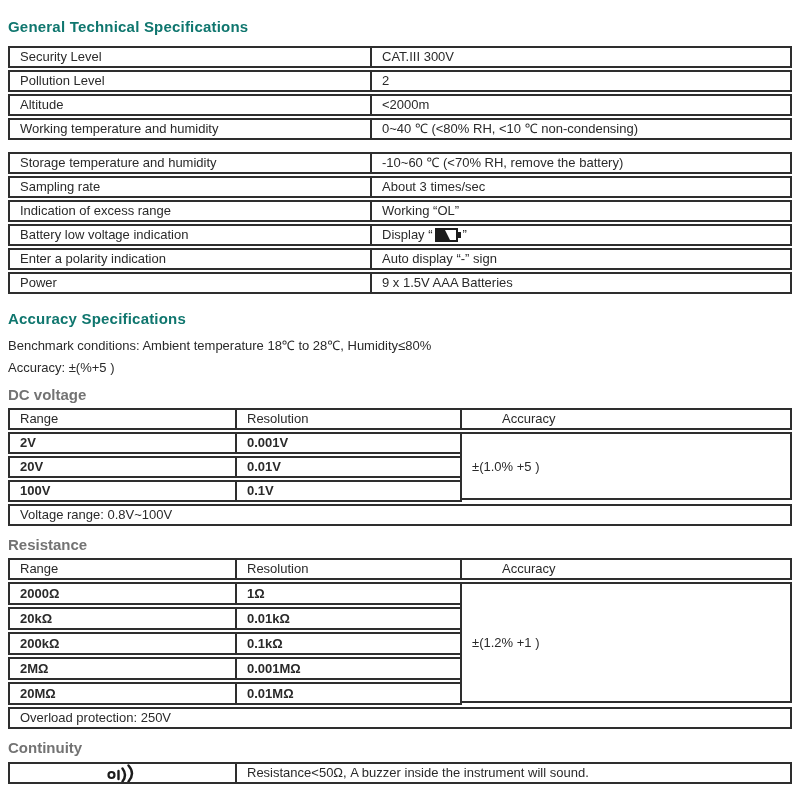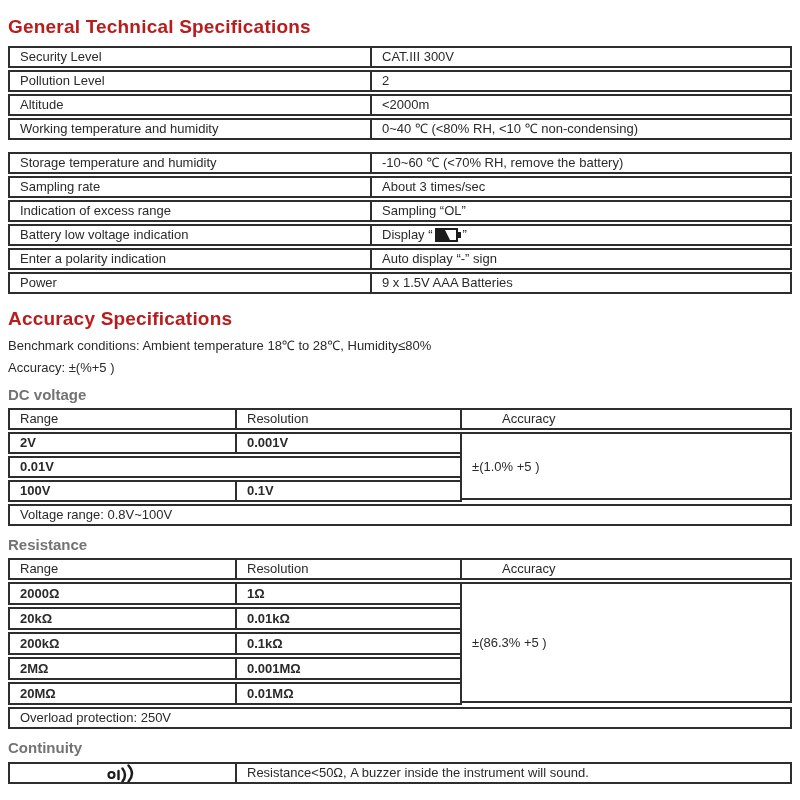--- a/index.html
+++ b/index.html
@@ -5,21 +5,21 @@
   html,body { margin:0; padding:0; }
   body {
     width:800px; height:800px; background:#ffffff;
     font-family:"Liberation Sans", sans-serif;
     color:#2a2a2a;
     overflow:hidden;
   }
   .page { padding:16px 8px 0 8px; }
 
   .h1 {
-    font-size:19px; font-weight:bold; color:#b91c1c;
+    font-size:15px; font-weight:bold; color:#0f766e;
     line-height:22px; margin:0 0 8px 0; letter-spacing:0.2px;
   }
   .h1.accuracy { margin-top:14px; }
   .h3 {
     font-size:15px; font-weight:bold; color:#737373;
     line-height:17px; margin:10px 0 5px 0;
   }
   .note { font-size:13px; line-height:16px; margin:6px 0 0 0; }
 
   
@@ -94,21 +94,21 @@
     <div class="row">
       <div class="c label">Storage temperature and humidity</div>
       <div class="c value">-10~60 ℃ (&lt;70% RH, remove the battery)</div>
     </div>
     <div class="row">
       <div class="c label">Sampling rate</div>
       <div class="c value">About 3 times/sec</div>
     </div>
     <div class="row">
       <div class="c label">Indication of excess range</div>
-      <div class="c value">Sampling “OL”</div>
+      <div class="c value">Working “OL”</div>
     </div>
     <div class="row">
       <div class="c label">Battery low voltage indication</div>
       <div class="c value">
         <span>Display “</span>
         <svg class="inlineicon" width="26" height="14" viewBox="0 0 26 14">
           <rect x="1" y="1" width="21" height="12" fill="#ffffff" stroke="#1c1c1c" stroke-width="2"></rect>
           <rect x="22.5" y="4" width="3.5" height="6" fill="#1c1c1c"></rect>
           <polygon points="2,2 10,2 15,12 2,12" fill="#1c1c1c"></polygon>
         </svg>
@@ -135,20 +135,21 @@
       <div class="c c1">Range</div>
       <div class="c c1">Resolution</div>
       <div class="c cf">Accuracy</div>
     </div>
     <div class="body">
       <div class="row narrow">
         <div class="c c1">2V</div>
         <div class="c c1">0.001V</div>
       </div>
       <div class="row narrow">
+        <div class="c c1">20V</div>
         <div class="c c1">0.01V</div>
       </div>
       <div class="row narrow">
         <div class="c c1">100V</div>
         <div class="c c1">0.1V</div>
       </div>
       <div class="merged">±(1.0% +5 )</div>
     </div>
     <div class="row foot">
       <div class="c">Voltage range: 0.8V~100V</div>
@@ -176,21 +177,21 @@
         <div class="c c1">0.1kΩ</div>
       </div>
       <div class="row narrow">
         <div class="c c1">2MΩ</div>
         <div class="c c1">0.001MΩ</div>
       </div>
       <div class="row narrow">
         <div class="c c1">20MΩ</div>
         <div class="c c1">0.01MΩ</div>
       </div>
-      <div class="merged">±(86.3% +5 )</div>
+      <div class="merged">±(1.2% +1 )</div>
     </div>
     <div class="row foot">
       <div class="c">Overload protection: 250V</div>
     </div>
   </div>
 
   <div class="h3">Continuity</div>
   <div class="cont" style="margin-top:6px;">
     <div class="row">
       <div class="c iconcell">

